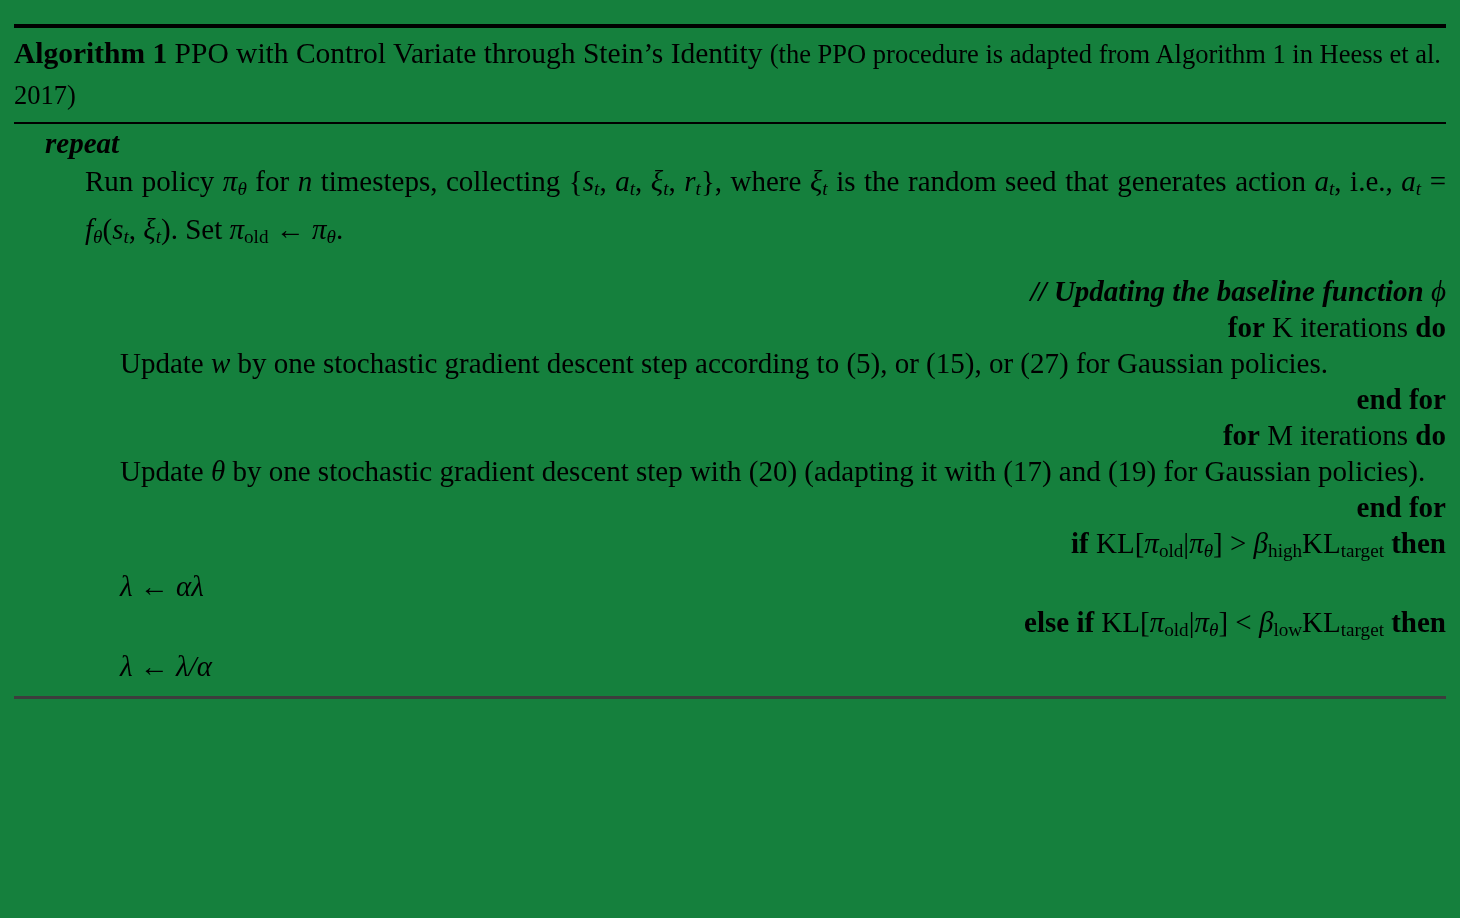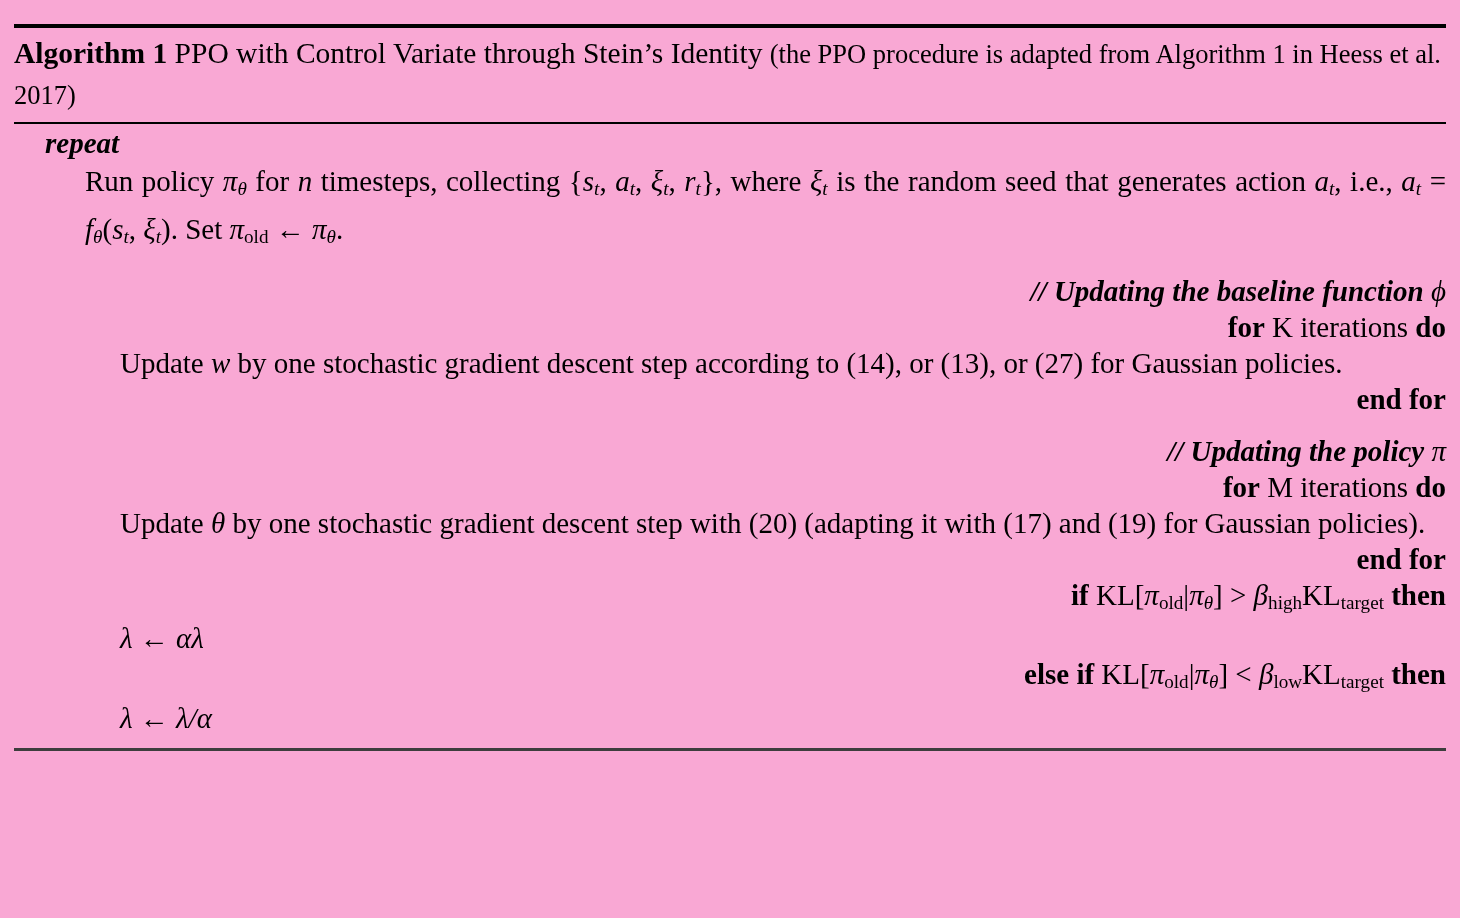--- a/index.html
+++ b/index.html
@@ -6,21 +6,21 @@
     margin: 0;
     padding: 0;
     background: #ffffff;
   }
   .page {
     position: relative;
     width: 1460px;
     height: 918px;
     box-sizing: border-box;
     padding: 24px 14px 0 14px;
-    background: #f9a8d4;
+    background: #15803d;
     color: #000000;
     font-family: "Liberation Serif", "DejaVu Serif", serif;
     overflow: hidden;
   }
   .rule { width: 100%; }
   .rule-top    { height: 4px; background: #000000; }
   .rule-mid    { height: 2px; background: #000000; }
   .rule-bottom { height: 3px; background: #3d3d3d; margin-top: 12px; }
 
   .caption {
@@ -65,24 +65,23 @@
   <div class="rule rule-mid"></div>
 
   <div class="algo-body">
 
     <div class="line ind-a"><span class="seg-bf">repeat</span></div>
 
     <div class="line ind-b para para-loose"><span class="seg-rm">Run policy </span><span class="seg-it">π</span><span class="seg-subit">θ</span><span class="seg-rm"> for </span><span class="seg-it">n</span><span class="seg-rm"> timesteps, collecting {</span><span class="seg-it">s</span><span class="seg-subit">t</span><span class="seg-rm">, </span><span class="seg-it">a</span><span class="seg-subit">t</span><span class="seg-rm">, </span><span class="seg-it">ξ</span><span class="seg-subit">t</span><span class="seg-rm">, </span><span class="seg-it">r</span><span class="seg-subit">t</span><span class="seg-rm">}, where </span><span class="seg-it">ξ</span><span class="seg-subit">t</span><span class="seg-rm"> is the random seed that generates action </span><span class="seg-it">a</span><span class="seg-subit">t</span><span class="seg-rm">, i.e., </span><span class="seg-it">a</span><span class="seg-subit">t</span><span class="seg-rm"> = </span><span class="seg-it">f</span><span class="seg-subit">θ</span><span class="seg-rm">(</span><span class="seg-it">s</span><span class="seg-subit">t</span><span class="seg-rm">, </span><span class="seg-it">ξ</span><span class="seg-subit">t</span><span class="seg-rm">). Set </span><span class="seg-it">π</span><span class="seg-sub">old</span><span class="seg-rm"> ← </span><span class="seg-it">π</span><span class="seg-subit">θ</span><span class="seg-rm">.</span></div>
 
     <div class="line ind-b gap"><span class="seg-bfit">// Updating the baseline function </span><span class="seg-it">ϕ</span></div>
     <div class="line ind-b"><span class="seg-bf">for</span><span class="seg-rm"> K iterations </span><span class="seg-bf">do</span></div>
-    <div class="line ind-c para"><span class="seg-rm">Update </span><span class="seg-it">w</span><span class="seg-rm"> by one stochastic gradient descent step according to (14), or (13), or (27) for Gaussian policies.</span></div>
+    <div class="line ind-c para"><span class="seg-rm">Update </span><span class="seg-it">w</span><span class="seg-rm"> by one stochastic gradient descent step according to (5), or (15), or (27) for Gaussian policies.</span></div>
     <div class="line ind-b"><span class="seg-bf">end for</span></div>
 
-    <div class="line ind-b gap"><span class="seg-bfit">// Updating the policy </span><span class="seg-it">π</span></div>
     <div class="line ind-b"><span class="seg-bf">for</span><span class="seg-rm"> M iterations </span><span class="seg-bf">do</span></div>
     <div class="line ind-c para"><span class="seg-rm">Update </span><span class="seg-it">θ</span><span class="seg-rm"> by one stochastic gradient descent step with (20) (adapting it with (17) and (19) for Gaussian policies).</span></div>
     <div class="line ind-b"><span class="seg-bf">end for</span></div>
 
     <div class="line ind-b"><span class="seg-bf">if</span><span class="seg-rm"> KL[</span><span class="seg-it">π</span><span class="seg-sub">old</span><span class="seg-rm">|</span><span class="seg-it">π</span><span class="seg-subit">θ</span><span class="seg-rm">] &gt; </span><span class="seg-it">β</span><span class="seg-sub">high</span><span class="seg-rm">KL</span><span class="seg-sub">target</span><span class="seg-rm"> </span><span class="seg-bf">then</span></div>
     <div class="line ind-c"><span class="seg-it">λ</span><span class="seg-rm"> ← </span><span class="seg-it">αλ</span></div>
     <div class="line ind-b"><span class="seg-bf">else if</span><span class="seg-rm"> KL[</span><span class="seg-it">π</span><span class="seg-sub">old</span><span class="seg-rm">|</span><span class="seg-it">π</span><span class="seg-subit">θ</span><span class="seg-rm">] &lt; </span><span class="seg-it">β</span><span class="seg-sub">low</span><span class="seg-rm">KL</span><span class="seg-sub">target</span><span class="seg-rm"> </span><span class="seg-bf">then</span></div>
     <div class="line ind-c"><span class="seg-it">λ</span><span class="seg-rm"> ← </span><span class="seg-it">λ/α</span></div>
 
 

